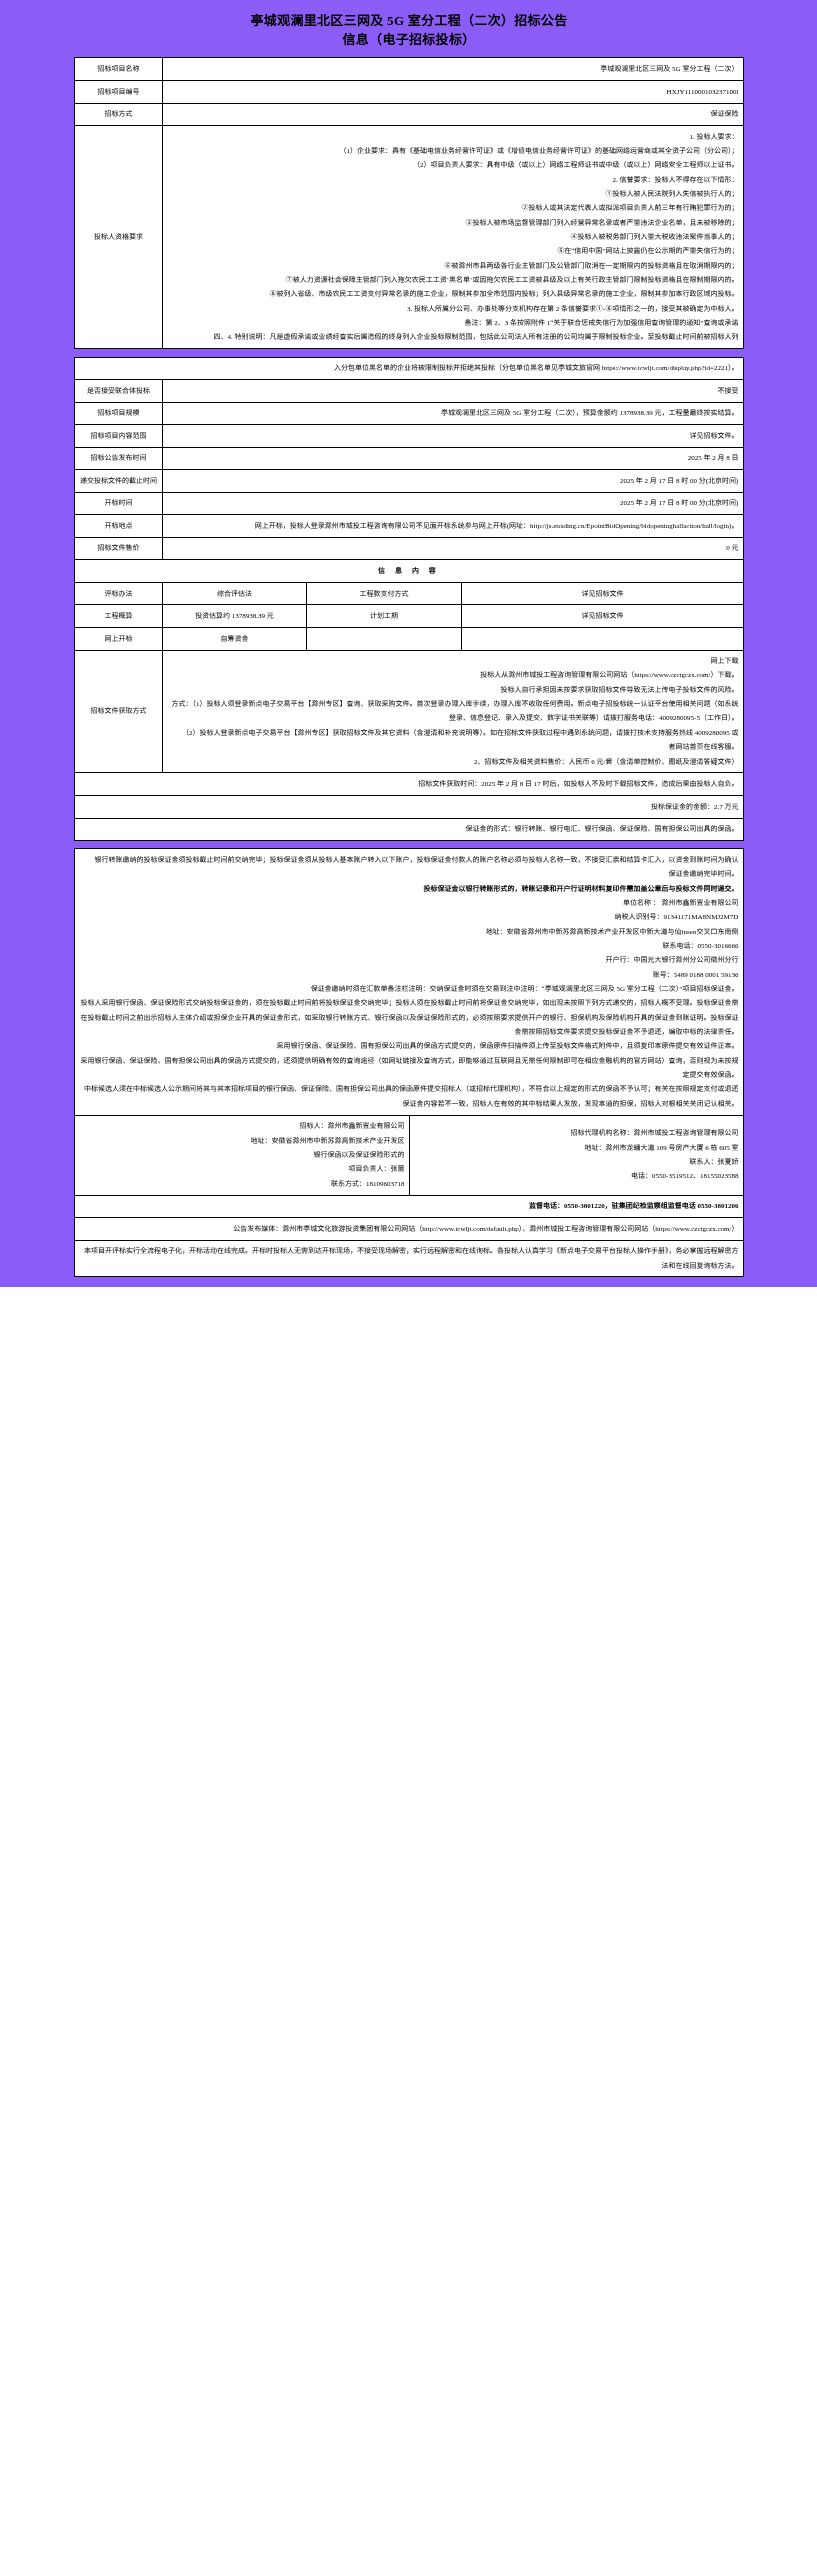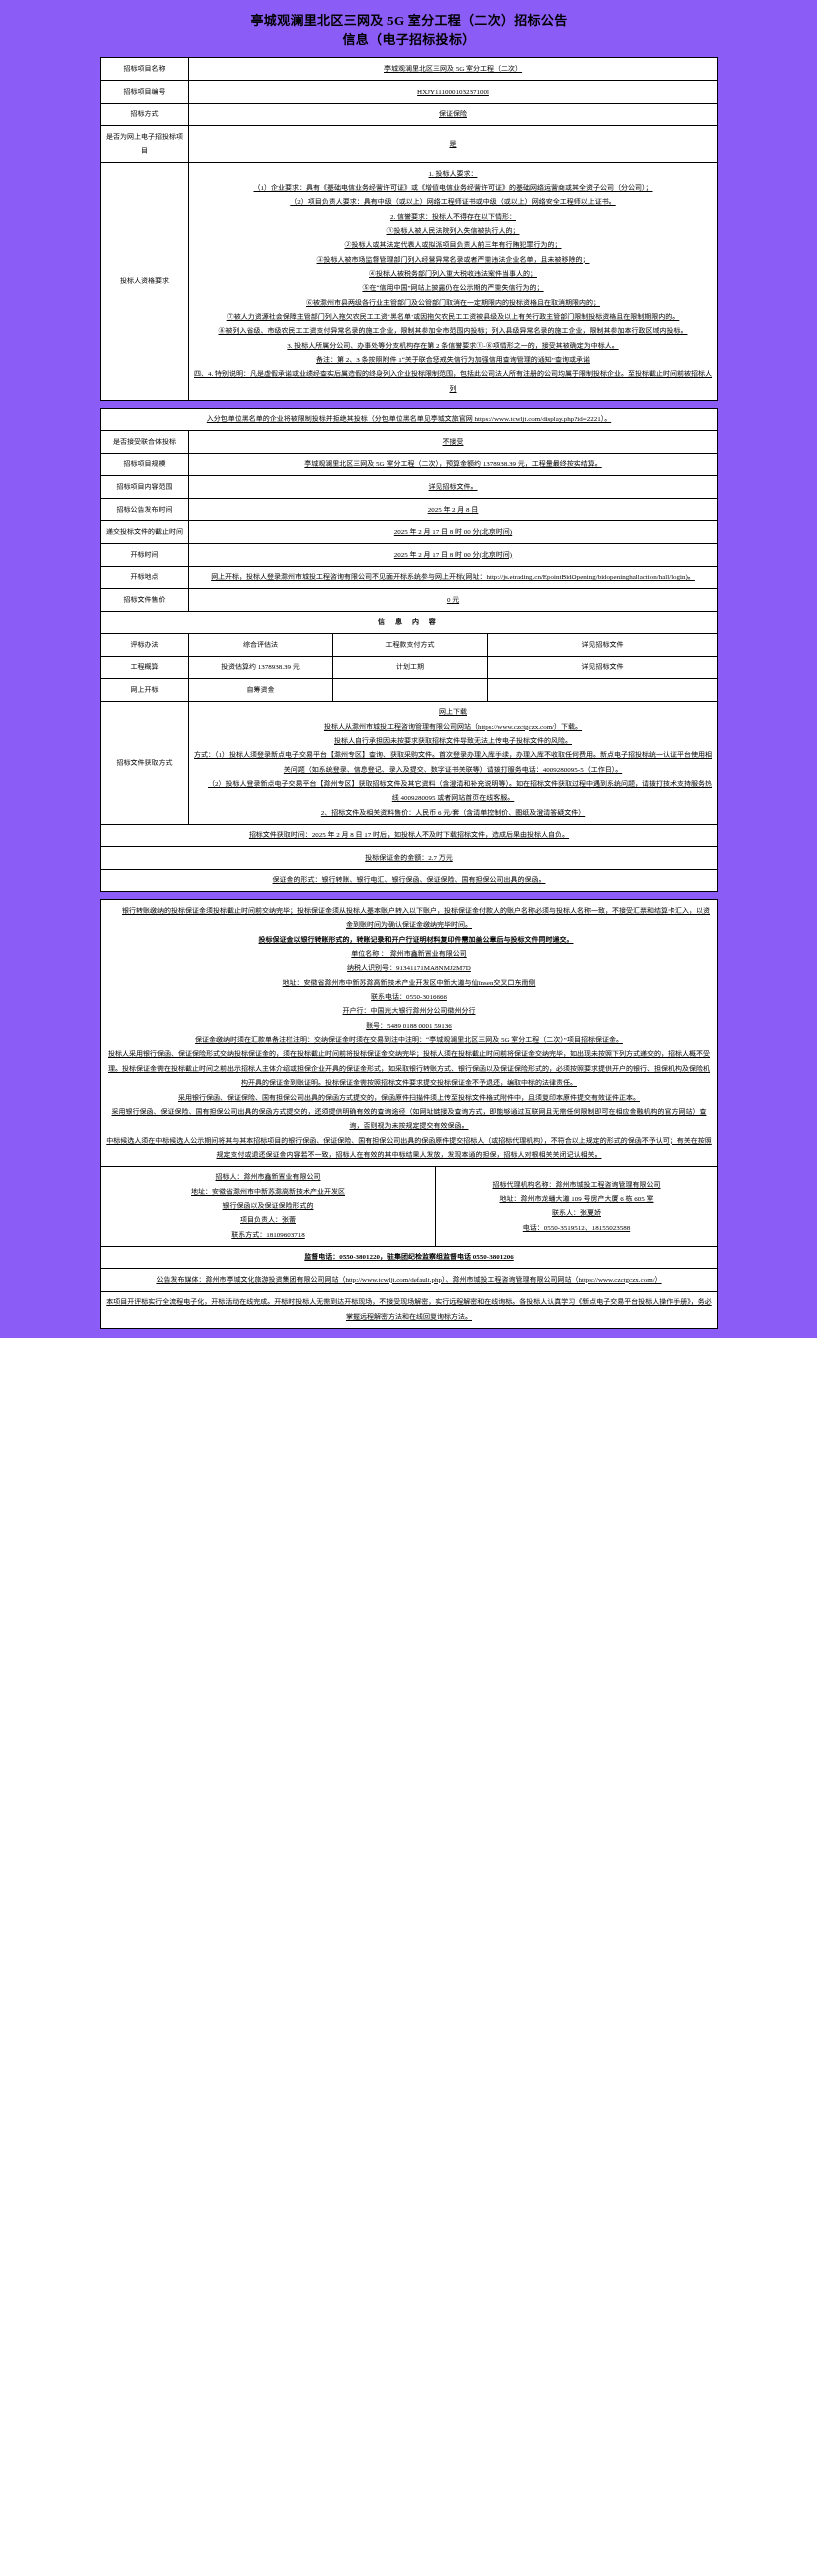--- a/index.html
+++ b/index.html
@@ -29,40 +29,40 @@
     padding: 12.4px 77px 8.2px 77px;
     letter-spacing: 0.3px;
   }
   .doc-title .line { display: block; }
 
   
   table.grid {
     border-collapse: collapse;
     table-layout: fixed;
     margin: 0 auto;
-    width: 618px;
+    width: 670px;
     background: #fff;
   }
   table.grid + table.grid { margin-top: 7.2px; }
   table.grid td {
     border: 0.5px solid #000;
     padding: 3.6px 4.6px;
     font-size: 7px;
     line-height: 2.05;
     vertical-align: middle;
     word-break: break-all;
   }
   td.lbl {
     text-align: center;
     vertical-align: middle;
     width: 88px;
     line-height: 2.0;
   }
   td.lbl-mid { vertical-align: middle; }
-  td.val { text-align: center; vertical-align: middle; text-decoration: underline; }
+  td.val { text-align: right; vertical-align: middle; }
   td.val-top { vertical-align: top; }
   .para { margin: 0 0 0 0; }
   .para + .para { margin-top: 0; }
   .indent { text-indent: 2em; }
   .section-head {
     text-align: center;
     font-weight: bold;
     letter-spacing: 4.1px;
     font-size: 7.5px;
     padding-top: 5.7px;
@@ -91,24 +91,20 @@
         <td class="lbl">招标项目名称</td>
         <td class="val">亭城观澜里北区三网及 5G 室分工程（二次）</td>
       </tr>
       <tr>
         <td class="lbl">招标项目编号</td>
         <td class="val">HXJY111000103237100l</td>
       </tr>
       <tr>
         <td class="lbl">招标方式</td>
         <td class="val">保证保险</td>
-      </tr>
-      <tr>
-        <td class="lbl">是否为网上电子招投标项目</td>
-        <td class="val">是</td>
       </tr>
       <tr>
         <td class="lbl lbl-mid">投标人资格要求</td>
         <td class="val val-top">
           <div class="para">1. 投标人要求：</div>
           <div class="para">（1）企业要求：具有《基础电信业务经营许可证》或《增值电信业务经营许可证》的基础网络运营商或其全资子公司（分公司）；</div>
           <div class="para">（2）项目负责人要求：具有中级（或以上）网络工程师证书或中级（或以上）网络安全工程师以上证书。</div>
           <div class="para">2. 信誉要求：投标人不得存在以下情形：</div>
           <div class="para">①投标人被人民法院列入失信被执行人的；</div>
           <div class="para">②投标人或其法定代表人或拟派项目负责人前三年有行贿犯罪行为的；</div>

